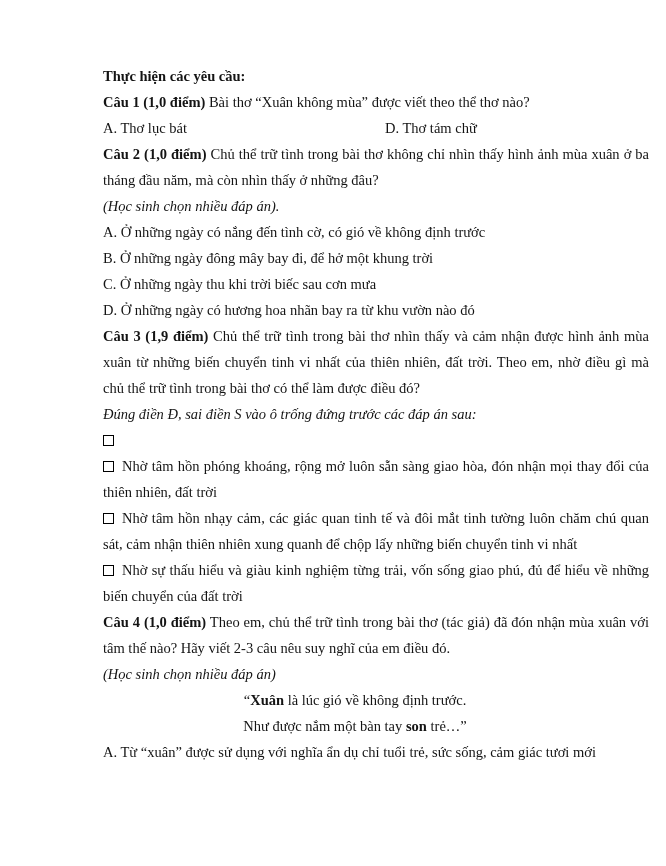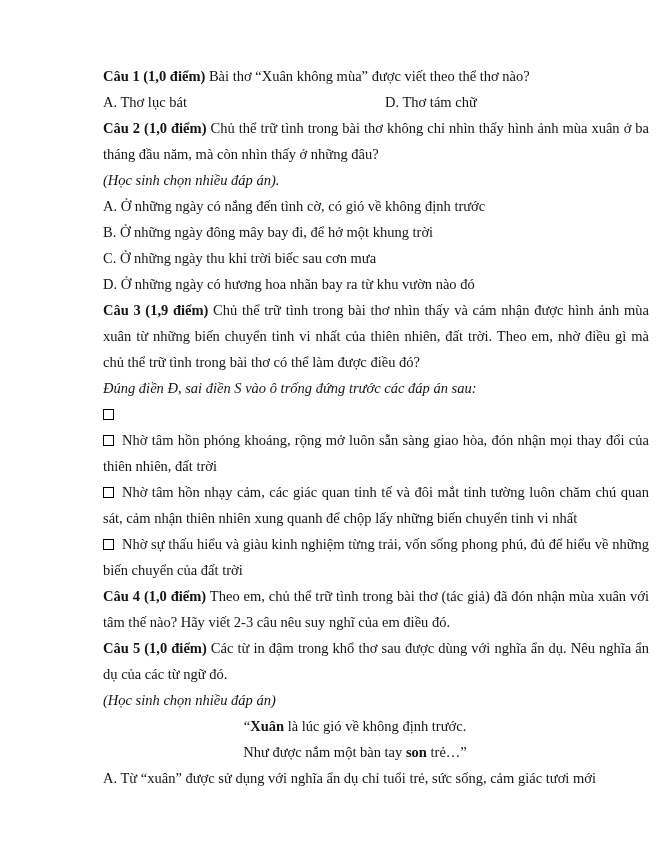--- a/index.html
+++ b/index.html
@@ -21,20 +21,21 @@
     border:1.2px solid #000;margin-right:8px;vertical-align:-1px;
     background:#fff;box-sizing:border-box;
   }
   .poem{text-align:center;padding-right:42px;}
 </style>
 </head>
 <body>
 
 <div class="content">
 
+  <p class="bold">Thực hiện các yêu cầu:</p>
 
   <p><span class="bold">Câu 1 (1,0 điểm)</span><span> Bài thơ “Xuân không mùa” được viết theo thể thơ nào?</span></p>
 
   <div class="opts-grid">
     <span>A. Thơ lục bát</span>
     <span>D. Thơ tám chữ</span>
   </div>
 
   <p class="just"><span class="bold">Câu 2 (1,0 điểm)</span><span> Chủ thể trữ tình trong bài thơ không chỉ nhìn thấy hình ảnh mùa xuân ở ba tháng đầu năm, mà còn nhìn thấy ở những đâu?</span></p>
   <p class="italic">(Học sinh chọn nhiều đáp án).</p>
@@ -42,25 +43,24 @@
   <p>B. Ở những ngày đông mây bay đi, để hở một khung trời</p>
   <p>C. Ở những ngày thu khi trời biếc sau cơn mưa</p>
   <p>D. Ở những ngày có hương hoa nhãn bay ra từ khu vườn nào đó</p>
 
   <p class="just"><span class="bold">Câu 3 (1,9 điểm)</span><span> Chủ thể trữ tình trong bài thơ nhìn thấy và cảm nhận được hình ảnh mùa xuân từ những biến chuyển tinh vi nhất của thiên nhiên, đất trời. Theo em, nhờ điều gì mà chủ thể trữ tình trong bài thơ có thể làm được điều đó?</span></p>
   <p class="italic">Đúng điền Đ, sai điền S vào ô trống đứng trước các đáp án sau:</p>
 
   <p class="just"><span class="chkbox"></span></p>
   <p class="just"><span class="chkbox"></span><span>Nhờ tâm hồn phóng khoáng, rộng mở luôn sẵn sàng giao hòa, đón nhận mọi thay đổi của thiên nhiên, đất trời</span></p>
   <p class="just"><span class="chkbox"></span><span>Nhờ tâm hồn nhạy cảm, các giác quan tinh tế và đôi mắt tinh tường luôn chăm chú quan sát, cảm nhận thiên nhiên xung quanh để chộp lấy những biến chuyển tinh vi nhất</span></p>
-  <p class="just"><span class="chkbox"></span><span>Nhờ sự thấu hiểu và giàu kinh nghiệm từng trải, vốn sống phong phú, đủ để hiểu về những biến chuyển của đất trời</span></p>
+  <p class="just"><span class="chkbox"></span><span>Nhờ sự thấu hiểu và giàu kinh nghiệm từng trải, vốn sống giao phú, đủ để hiểu về những biến chuyển của đất trời</span></p>
 
   <p class="just"><span class="bold">Câu 4 (1,0 điểm)</span><span> Theo em, chủ thể trữ tình trong bài thơ (tác giả) đã đón nhận mùa xuân với tâm thế nào? Hãy viết 2-3 câu nêu suy nghĩ của em điều đó.</span></p>
 
-  <p class="just"><span class="bold">Câu 5 (1,0 điểm)</span><span> Các từ in đậm trong khổ thơ sau được dùng với nghĩa ẩn dụ. Nêu nghĩa ẩn dụ của các từ ngữ đó.</span></p>
   <p class="italic">(Học sinh chọn nhiều đáp án)</p>
 
   <div class="poem">
     <p><span>“</span><span class="bold">Xuân</span><span> là lúc gió về không định trước.</span></p>
     <p><span>Như được nắm một bàn tay </span><span class="bold">son</span><span> trẻ…”</span></p>
   </div>
 
   <p>A. Từ “xuân” được sử dụng với nghĩa ẩn dụ chỉ tuổi trẻ, sức sống, cảm giác tươi mới</p>
 
 </div>

